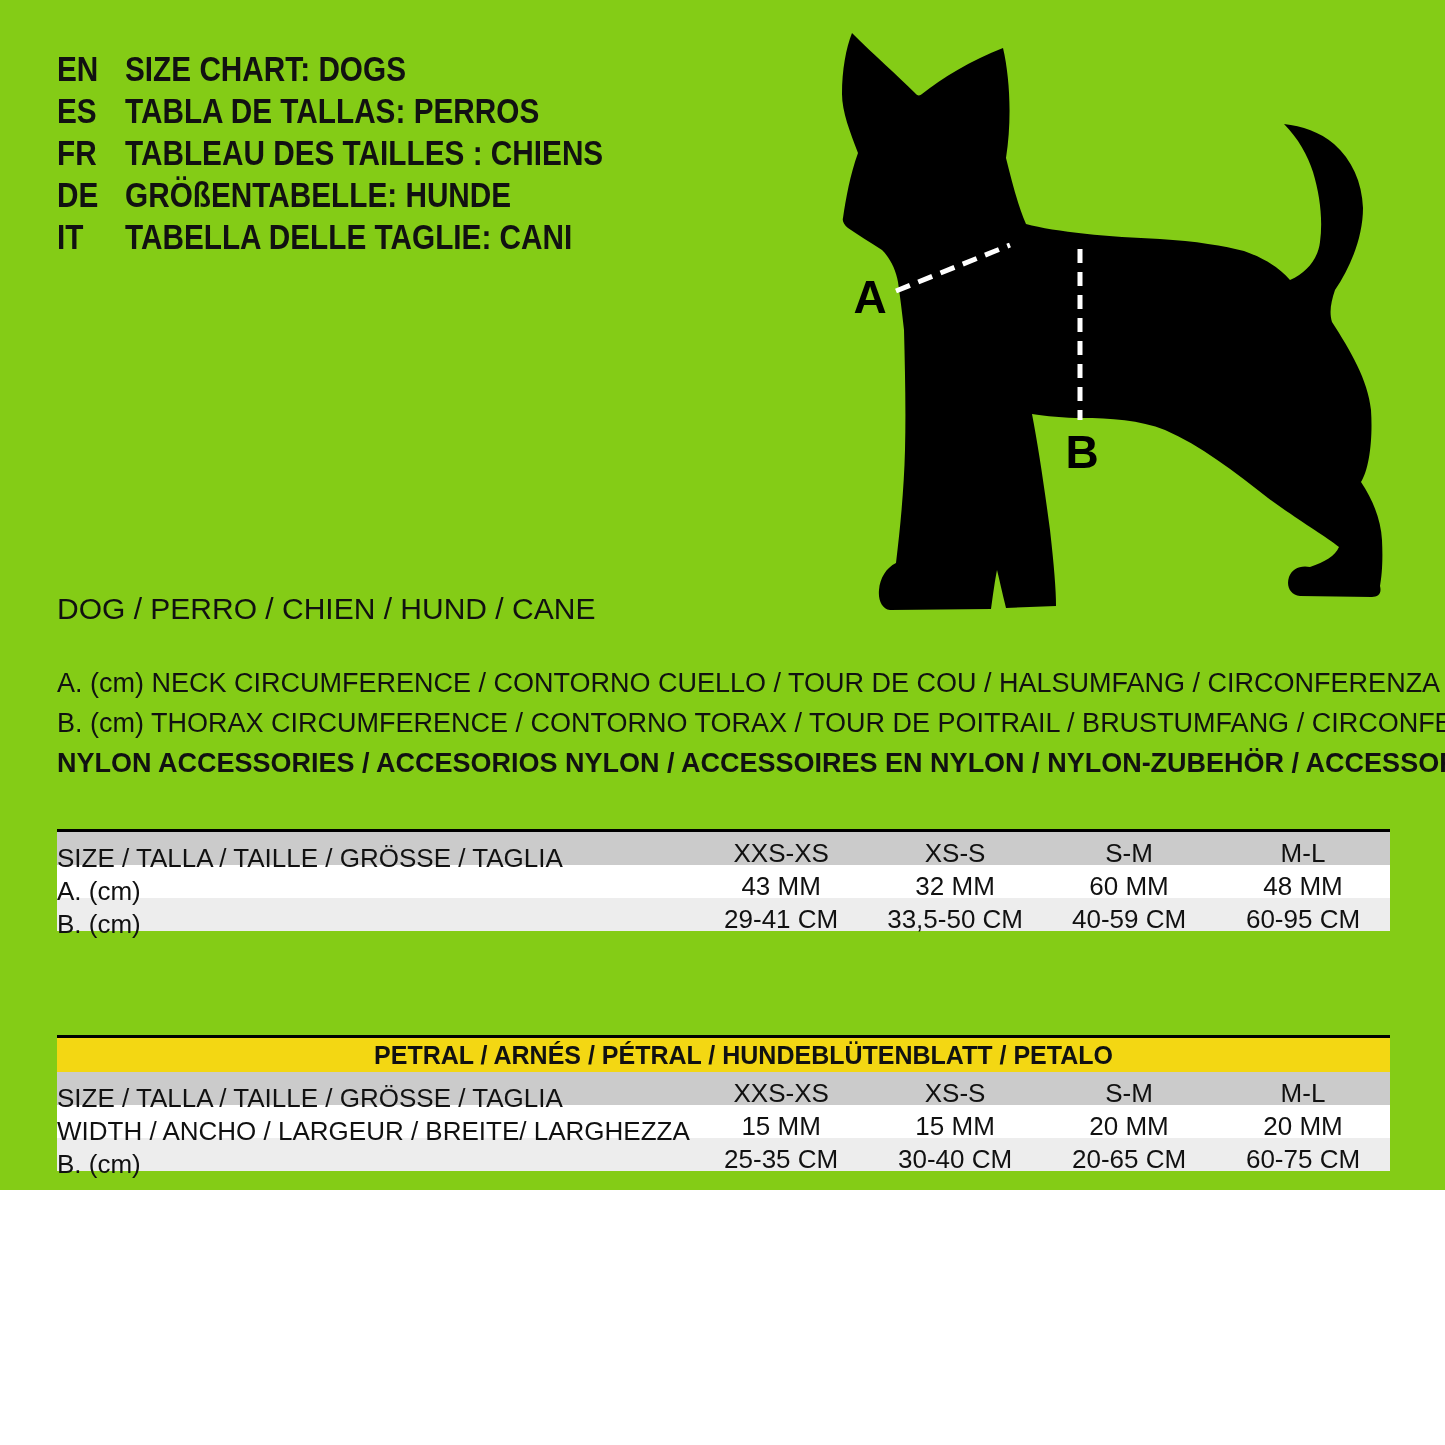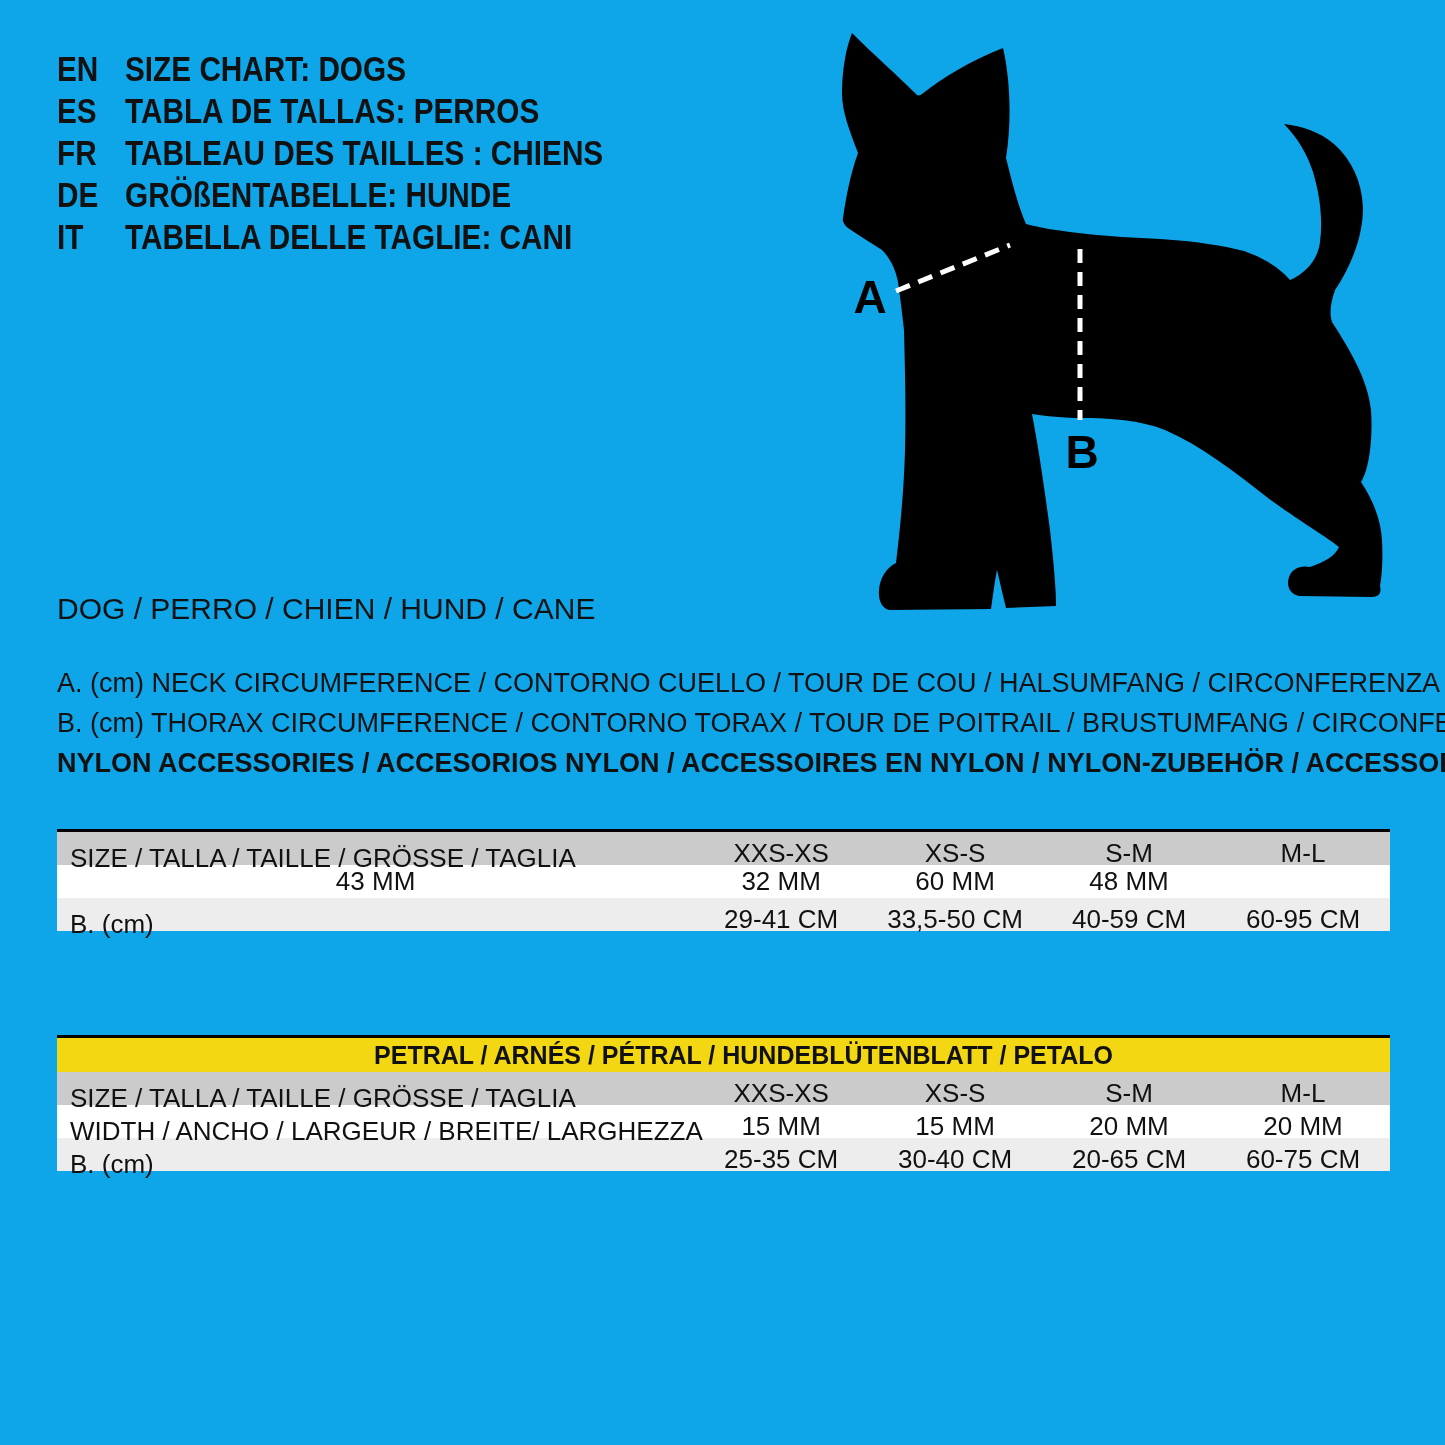--- a/index.html
+++ b/index.html
@@ -1,16 +1,16 @@
 <!DOCTYPE html>
 <html><head>
 <meta charset="utf-8">
 <style>
   html,body{margin:0;padding:0;background:#fff;}
-  #page{position:relative;width:1445px;height:1445px;background:#0ea5e9;overflow:hidden;
+  #page{position:relative;width:1445px;height:1190px;background:#84cc16;overflow:hidden;
         font-family:"Liberation Sans","DejaVu Sans",sans-serif;color:#111;}
 
   
   .lang-block{position:absolute;left:57px;top:48px;transform:scaleX(0.85);transform-origin:left top;}
   .lang-row{display:flex;height:42px;align-items:center;font-weight:700;font-size:35px;letter-spacing:0px;white-space:nowrap;}
   .lang-code{width:80px;flex:0 0 80px;}
 
   
   .dog-figure{position:absolute;left:820px;top:20px;width:600px;height:600px;}
   .dog-figure text{font-family:"Liberation Sans","DejaVu Sans",sans-serif;font-weight:700;font-size:46px;fill:#000;}
@@ -24,21 +24,21 @@
 
   
   .size-table{position:absolute;left:57px;width:1333px;}
   .table-1{top:829px;}
   .table-2{top:1035px;}
   .tbar{height:3px;background:#000;}
   .ttitle{height:34px;display:flex;align-items:center;justify-content:center;
           font-weight:700;font-size:25px;white-space:nowrap;}
   .trow{height:33px;display:grid;grid-template-columns:47.8% 13.05% 13.05% 13.05% 13.05%;
         align-items:center;font-size:26px;white-space:nowrap;}
-  .trow .c0{padding-left:13px;text-align:left;margin-top:11px;}
+  .trow .c0{text-align:left;margin-top:11px;}
   .trow .cv{text-align:center;}
   .thead{background:#CBCBCB;}
   .trow-a{background:#ffffff;}
   .trow-b{background:#EDEDED;}
 </style>
 </head>
 <body>
 
 <div id="page">
 
@@ -130,20 +130,21 @@
   <div class="size-table table-1">
     <div class="tbar"></div>
     <div class="trow thead">
       <span class="c0">SIZE / TALLA / TAILLE / GRÖSSE / TAGLIA</span>
       <span class="cv">XXS-XS</span>
       <span class="cv">XS-S</span>
       <span class="cv">S-M</span>
       <span class="cv">M-L</span>
     </div>
     <div class="trow trow-a">
+      <span class="c0">A. (cm)</span>
       <span class="cv">43 MM</span>
       <span class="cv">32 MM</span>
       <span class="cv">60 MM</span>
       <span class="cv">48 MM</span>
     </div>
     <div class="trow trow-b">
       <span class="c0">B. (cm)</span>
       <span class="cv">29-41 CM</span>
       <span class="cv">33,5-50 CM</span>
       <span class="cv">40-59 CM</span>

